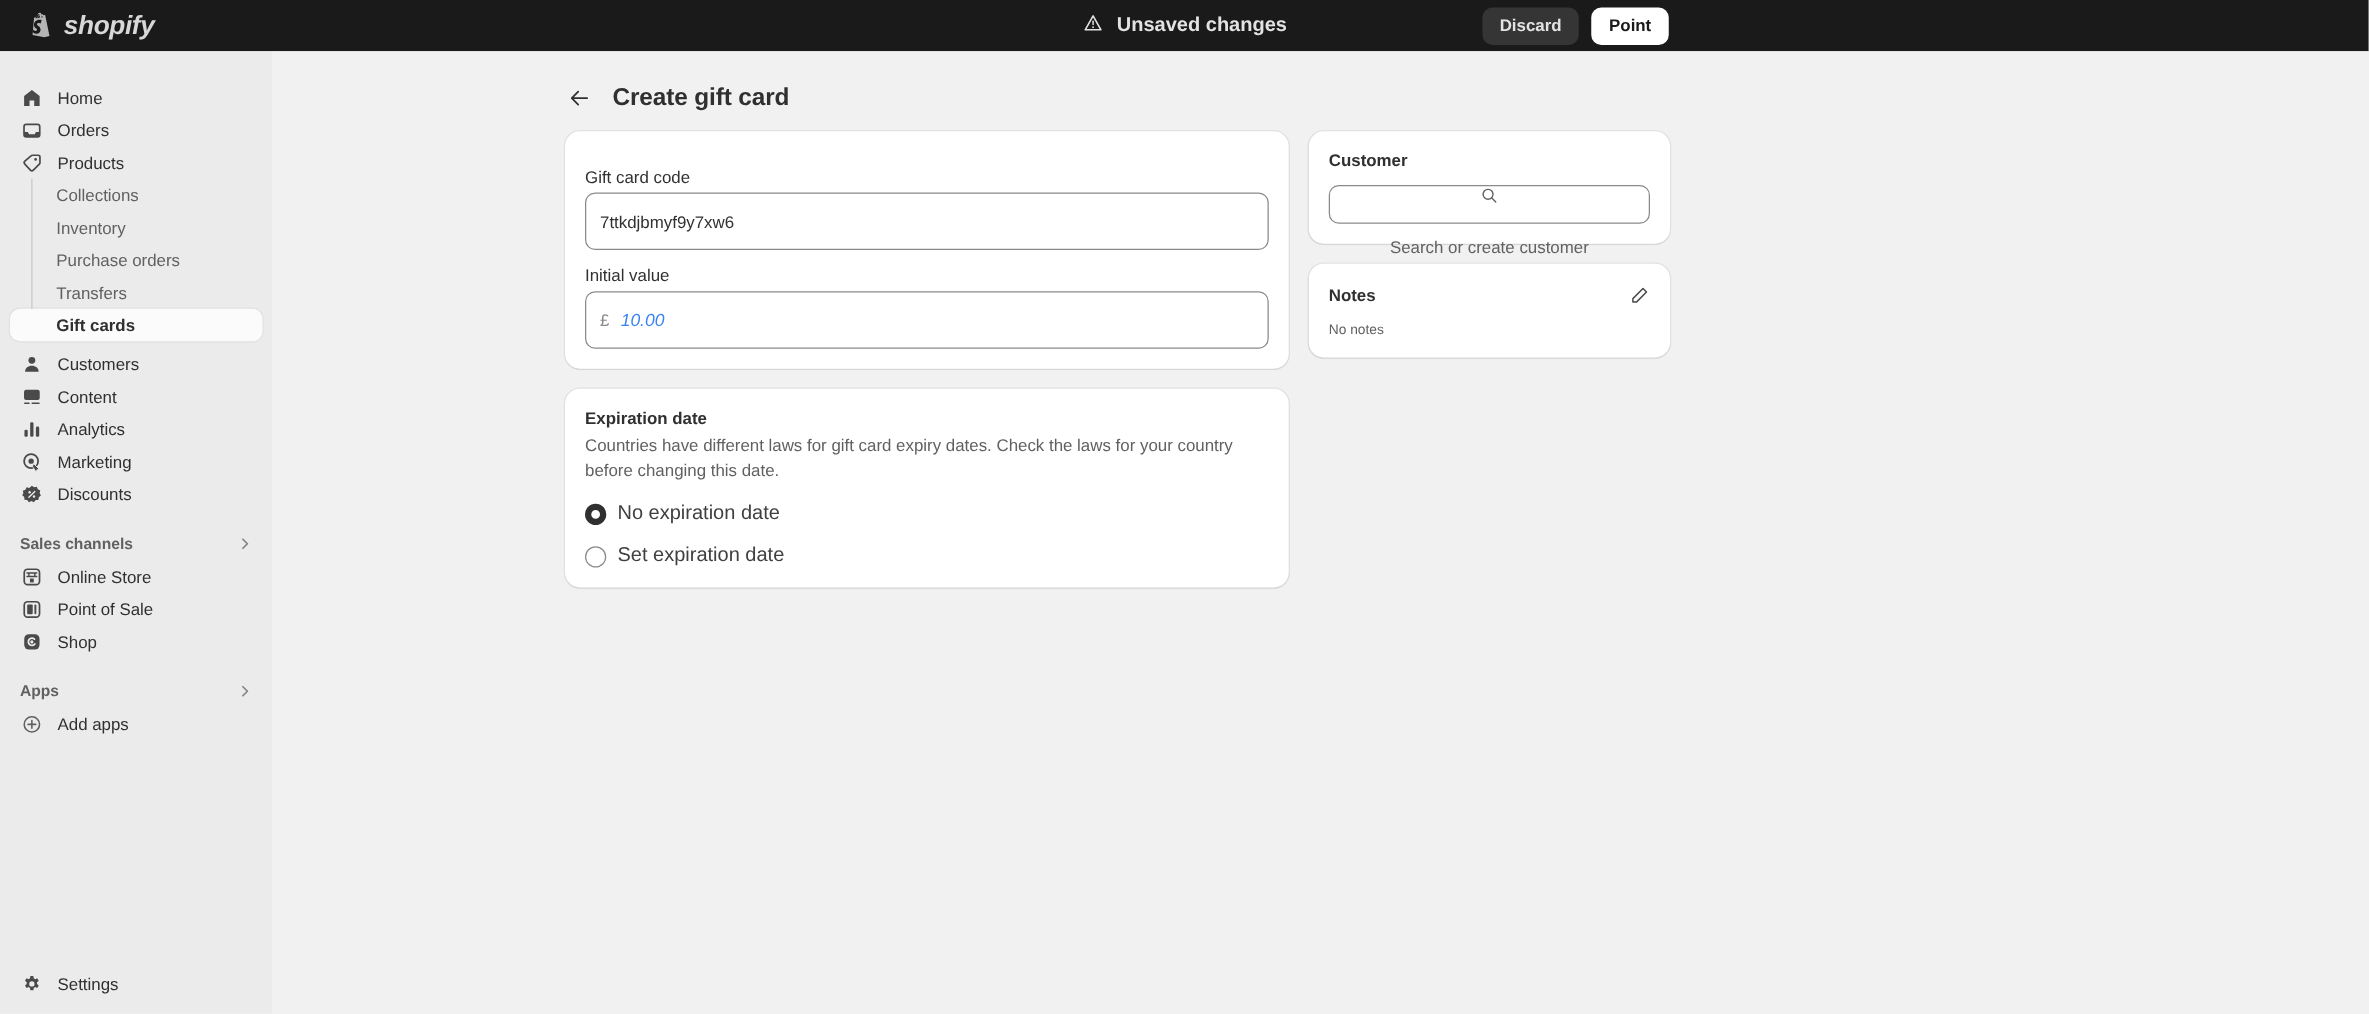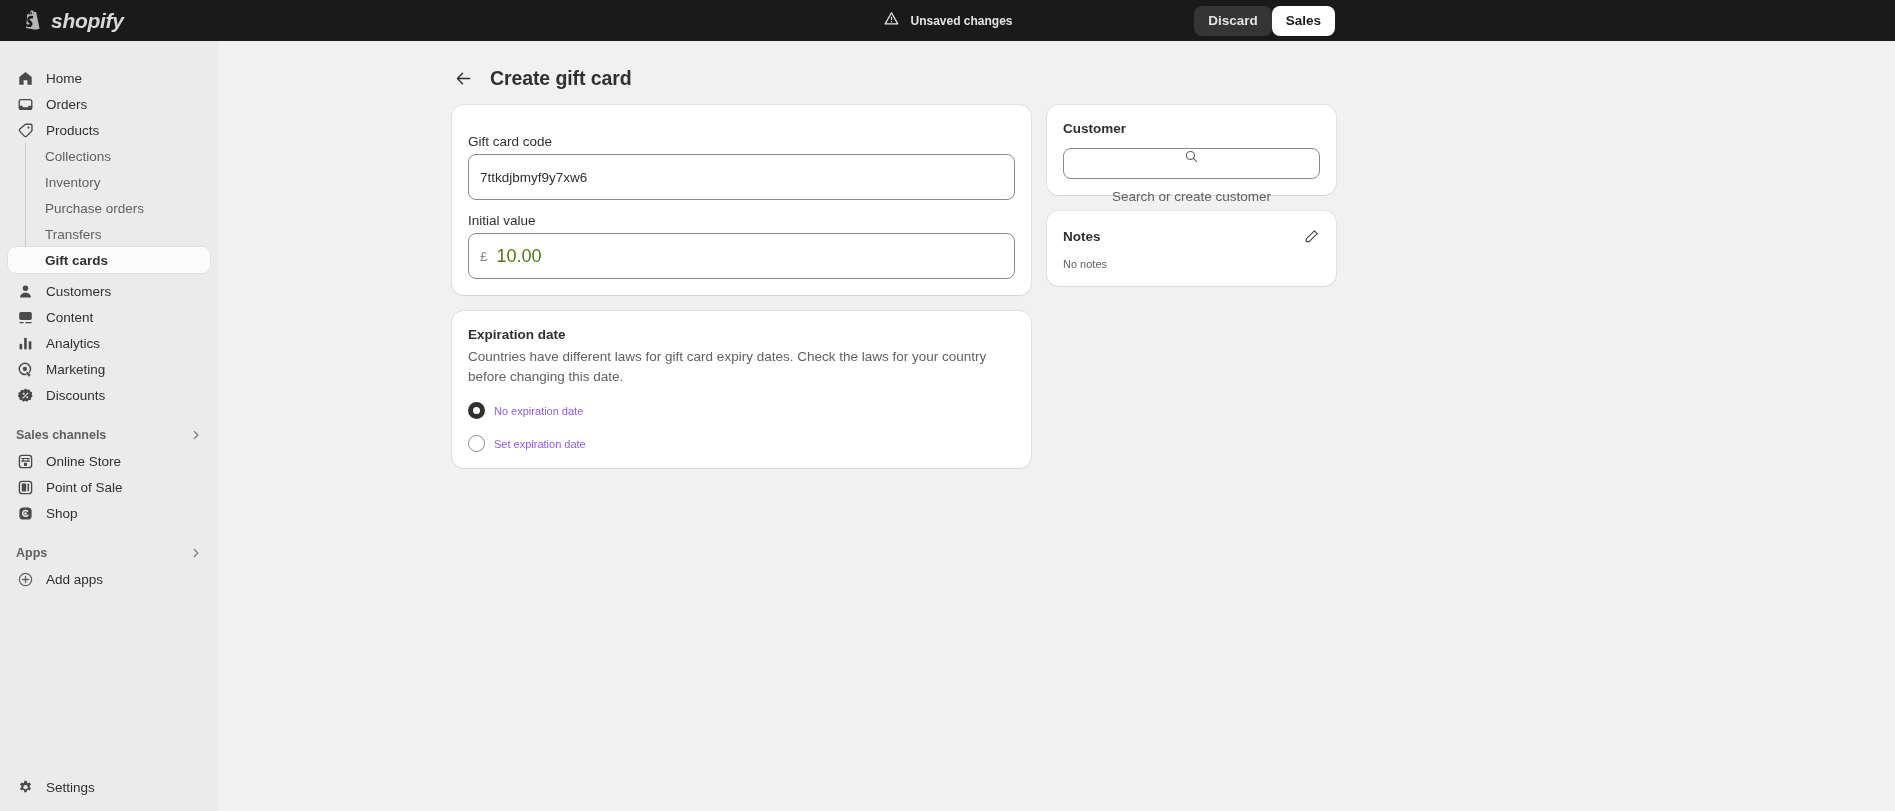--- a/index.html
+++ b/index.html
@@ -16,23 +16,23 @@
     height: 41px; background: #1a1a1a; flex: 0 0 41px;
     display: flex; align-items: center; position: relative;
   }
   .logo-wrap { width: 218px; display: flex; align-items: center; padding-left: 22px; gap: 7px; }
   .logo-mark { width: 22px; height: 24px; flex: 0 0 22px; }
   .logo-text { color: #d8d8d8; font-size: 21px; font-style: italic; font-weight: 700; letter-spacing: -0.3px; }
   .unsaved {
     position: absolute; left: 50%; transform: translateX(-50%);
     display: flex; align-items: center; gap: 11px;
   }
-  .unsaved-label { color: #e3e3e3; font-size: 12px; font-weight: 700; }
+  .unsaved-label { color: #e3e3e3; font-size: 16px; font-weight: 700; }
   .topbar-actions {
-    margin-left: auto; display: flex; align-items: flex-end; padding-right: 560px;
+    margin-left: auto; display: flex; align-items: flex-end; gap: 10px; padding-right: 560px;
   }
   .btn { border: none; border-radius: 8px; font-size: 13.5px; font-weight: 600; cursor: pointer;
          padding: 0 14px; height: 30px; font-family: inherit; }
   .btn-discard { background: #353535; color: #e3e3e3; }
   .btn-save { background: #fff; color: #1a1a1a; }
 
   
   .body-row { display: flex; flex: 1 1 auto; min-height: 0; }
 
   
@@ -92,29 +92,29 @@
   .field { margin-top: 13px; }
   .field-label { font-size: 13.5px; color: #303030; display: block; margin-bottom: 5px; }
   .input {
     width: 100%; height: 46px; border-radius: 8px;
     border: 1px solid #8a8a8a; background: #fff;
     font-size: 13.5px; color: #303030; padding: 16px 11px;
     font-family: inherit; display: flex; align-items: center;
   }
   .input-money { gap: 9px; }
   .money-sym { color: #8a8a8a; font-size: 13.5px; }
-  .money-val { color: #4d7c0f; font-size: 18px; }
+  .money-val { color: #3b82f6; font-size: 14px; font-style: italic; }
 
   .help-text { font-size: 13.5px; color: #616161; line-height: 1.45; margin-top: 5px; max-width: 548px; }
 
   .radio-row { display: flex; align-items: center; gap: 9px; margin-top: 16px; cursor: pointer; }
   .radio { width: 17px; height: 17px; border-radius: 50%; flex: 0 0 17px;
            border: 1.5px solid #8a8a8a; background: #fff; position: relative; }
   .radio.checked { border: 5px solid #303030; }
-  .radio-label { font-size: 11px; color: #8b5cf6; }
+  .radio-label { font-size: 16px; color: #404040; }
 
   .search-box {
     display: flex; align-items: center; gap: 21px;
     height: 31px; border-radius: 8px; border: 1px solid #8a8a8a;
     background: #fff; padding: 0 25px; margin-top: 12px; cursor: text; flex-direction: column;
   }
   .search-ph { font-size: 13.5px; color: #616161; }
 
   .notes-head { display: flex; align-items: center; justify-content: space-between; }
   .notes-body { font-size: 11px; color: #616161; margin-top: 13px; }
@@ -141,21 +141,21 @@
           <path d="M10 3.2 2.6 16.3h14.8L10 3.2z" fill="none" stroke="#e3e3e3" stroke-width="1.5" stroke-linejoin="round"></path>
           <rect x="9.3" y="7.6" width="1.4" height="4.4" rx="0.7" fill="#e3e3e3"></rect>
           <circle cx="10" cy="13.8" r="0.85" fill="#e3e3e3"></circle>
         </svg>
       </span>
       <span class="unsaved-label">Unsaved changes</span>
     </div>
 
     <div class="topbar-actions">
       <button class="btn btn-discard">Discard</button>
-      <button class="btn btn-save">Sales</button>
+      <button class="btn btn-save">Point</button>
     </div>
   </div>
 
   <div class="body-row">
 
     <div class="sidebar">
 
       <div class="nav-item">
         <span class="ico">
           <svg width="17" height="17" viewBox="0 0 20 20">

